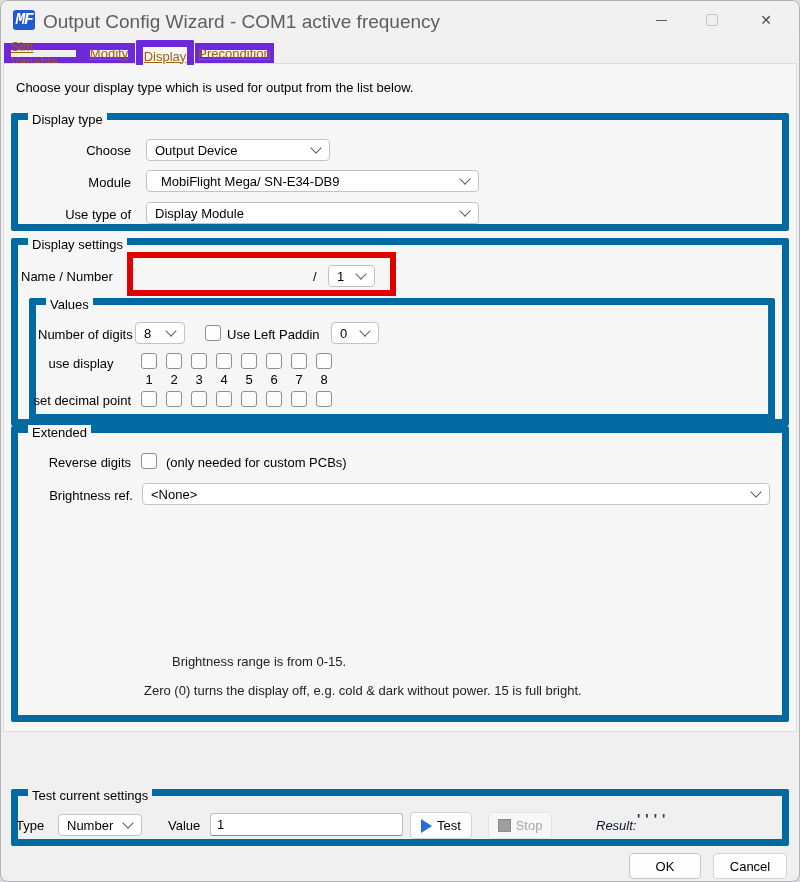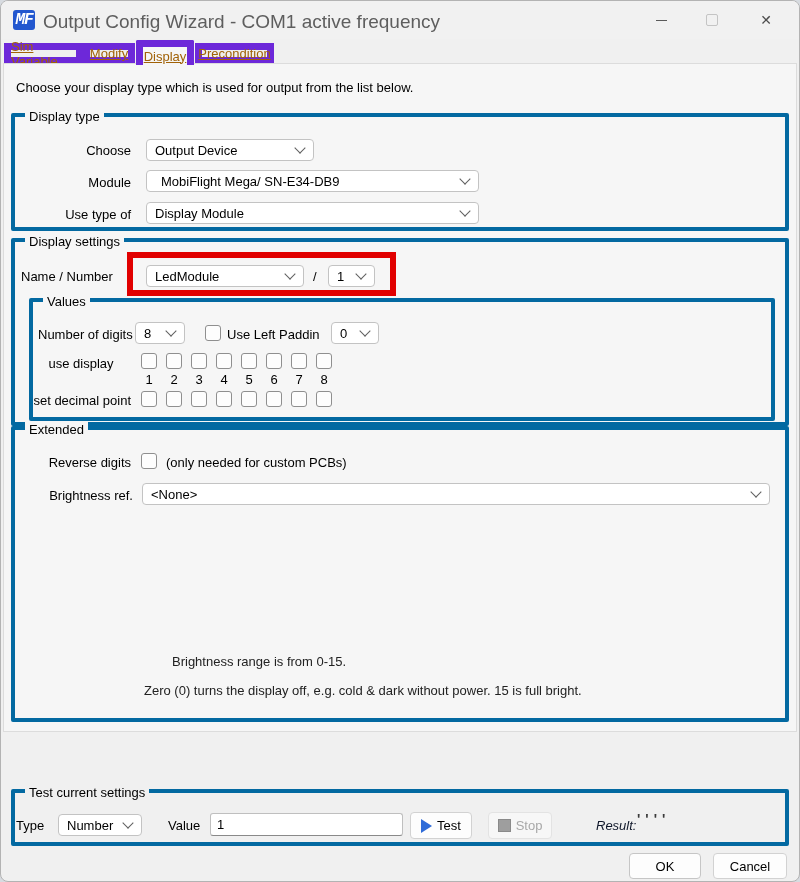--- a/index.html
+++ b/index.html
@@ -17,21 +17,21 @@
   .close-x{font-size:14px;color:#4c4c4c;}
   
   .tab{position:absolute;box-sizing:border-box;border:7px solid #6d28d9;background:#efefef;
        font-size:13px;display:flex;align-items:center;justify-content:center;color:#a16207;text-decoration:underline;}
   .tab.inactive{top:42px;height:21px;z-index:1;}
   .tab.active{top:39px;height:25px;background:#f6f6f6;border-bottom:none;z-index:3;border-radius:2px 2px 0 0;}
   
   .tabpage{position:absolute;left:2px;top:62px;width:794px;height:669px;background:#f6f6f6;
            border:1px solid #dcdcdc;box-sizing:border-box;z-index:2;}
   
-  .group{position:absolute;border:4px solid #0369a1;border-radius:2px;box-sizing:border-box;z-index:2;}
+  .group{position:absolute;border:7px solid #0369a1;border-radius:2px;box-sizing:border-box;z-index:2;}
   .legend{position:absolute;top:-8px;left:10px;padding:0 4px;font-size:13px;color:#000;white-space:nowrap;}
   .bg-page{background:#f6f6f6;} .bg-dialog{background:#f0f0f0;}
   .lbl{position:absolute;font-size:13px;color:#000;white-space:nowrap;z-index:4;}
   .r{text-align:right;}
   
   .select{position:absolute;height:22px;background:#fff;border:1px solid #c3c3c3;border-radius:4px;
           display:flex;align-items:center;justify-content:space-between;padding:0 9px 0 8px;
           font-size:13px;box-sizing:border-box;z-index:4;color:#000;}
   .chev{width:7px;height:7px;border-right:1.4px solid #5f5f5f;border-bottom:1.4px solid #5f5f5f;
         transform:rotate(45deg);margin-top:-4px;flex:none;margin-left:6px;}
@@ -77,43 +77,39 @@
   <div class="tab inactive" style="left:194px;width:79px;">Precondition</div>
 
   <div class="tabpage"></div>
 
   <div class="lbl" style="left:15px;top:79px;">Choose your display type which is used for output from the list below.</div>
 
   <div class="group" style="left:10px;top:112px;width:778px;height:118px;">
     <span class="legend bg-page">Display type</span>
   </div>
   <div class="lbl r" style="left:30px;top:142px;width:100px;">Choose</div>
-  <div class="select" style="left:145px;top:138px;width:168px;">
+  <div class="select" style="left:145px;top:138px;width:184px;">
     <span>Output Device</span>
     <span class="chev"></span>
   </div>
   <div class="lbl r" style="left:30px;top:174px;width:100px;">Module</div>
   <div class="select" style="left:145px;top:169px;width:333px;padding-left:14px;">
     <span>MobiFlight Mega/ SN-E34-DB9</span>
     <span class="chev"></span>
   </div>
   <div class="lbl r" style="left:30px;top:206px;width:100px;">Use type of</div>
   <div class="select" style="left:145px;top:201px;width:333px;">
     <span>Display Module</span>
     <span class="chev"></span>
   </div>
 
   <div class="group" style="left:10px;top:237px;width:778px;height:188px;">
     <span class="legend bg-page">Display settings</span>
   </div>
   <div class="lbl" style="left:20px;top:268px;">Name / Number</div>
-  <div class="select" style="left:145px;top:264px;width:158px;">
-    <span>LedModule</span>
-    <span class="chev"></span>
-  </div>
   <div class="lbl" style="left:312px;top:268px;">/</div>
   <div class="select" style="left:327px;top:264px;width:47px;">
     <span>1</span>
     <span class="chev"></span>
   </div>
   <div class="annotation"></div>
 
   <div class="group" style="left:28px;top:297px;width:746px;height:123px;">
     <span class="legend bg-page">Values</span>
   </div>

